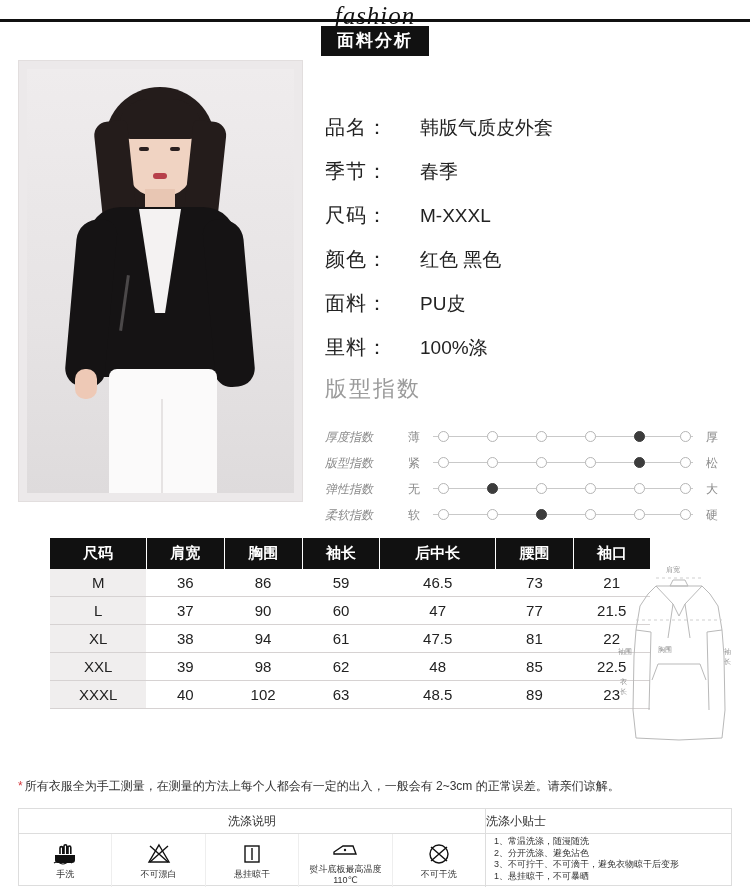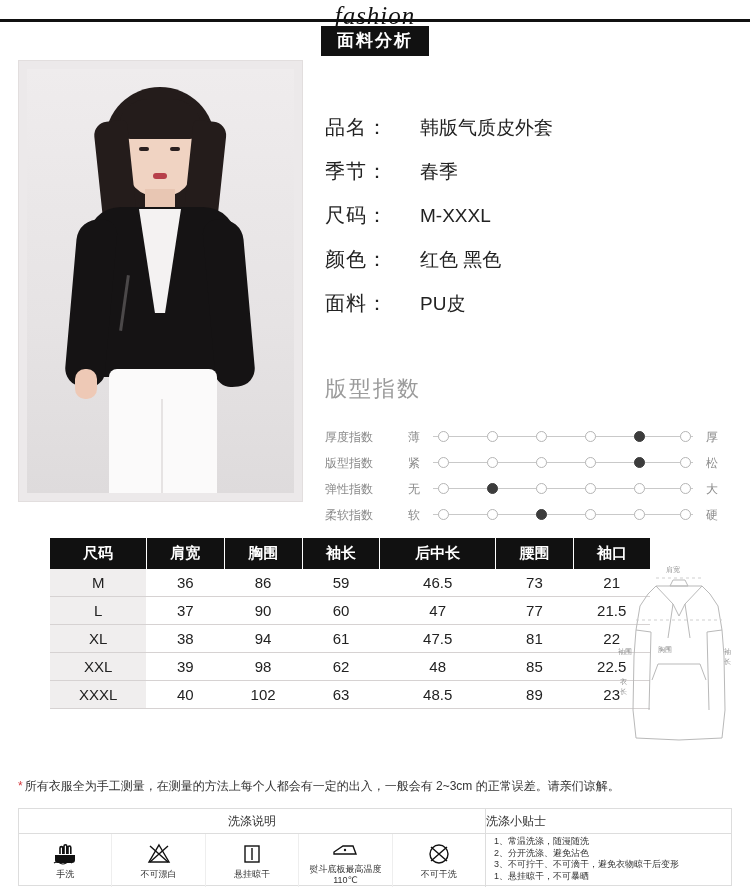--- a/index.html
+++ b/index.html
@@ -62,21 +62,21 @@
   .spec-label{width:95px;font-size:20px;color:#222;letter-spacing:1px;}
   .spec-value{font-size:19px;color:#222;}
 
   
   .idx-title{
     position:absolute;left:325px;top:322px;
     font-size:22px;color:#9b9b9b;letter-spacing:2px;
   }
   .idx-list{position:absolute;left:325px;top:372px;width:400px;}
   .idx-row{display:flex;align-items:center;height:26px;}
-  .idx-name{width:76px;font-size:12px;color:#8a8a8a;}
+  .idx-name{width:76px;font-size:12px;color:#8a8a8a;font-style:italic;}
   .idx-end{width:26px;font-size:12px;color:#8a8a8a;text-align:center;}
   .scale{position:relative;flex:1;height:20px;}
   .scale .line{position:absolute;left:6px;right:6px;top:9px;height:1px;background:#c9c9c9;}
   .dot{position:absolute;top:4px;width:11px;height:11px;border:1px solid #b5b5b5;border-radius:50%;background:#fff;box-sizing:border-box;}
   .dot.on{background:#3c3c3c;border-color:#3c3c3c;}
 
   
   .tablewrap{position:absolute;left:18px;top:538px;width:600px;padding-left:32px;}
   table.size{border-collapse:collapse;width:600px;font-size:15px;}
   table.size th{
@@ -164,20 +164,24 @@
         <div class="spec-label">尺码：</div>
         <div class="spec-value">M-XXXL</div>
       </div>
       <div class="spec-row">
         <div class="spec-label">颜色：</div>
         <div class="spec-value">红色  黑色</div>
       </div>
       <div class="spec-row">
         <div class="spec-label">面料：</div>
         <div class="spec-value">PU皮</div>
+      </div>
+      <div class="spec-row">
+        <div class="spec-label">里料：</div>
+        <div class="spec-value">100%涤</div>
       </div>
     </div>
 
     <div class="idx-title">版型指数</div>
 
     <div class="idx-list">
       <div class="idx-row">
         <div class="idx-name">厚度指数</div>
         <div class="idx-end">薄</div>
         <div class="scale">

